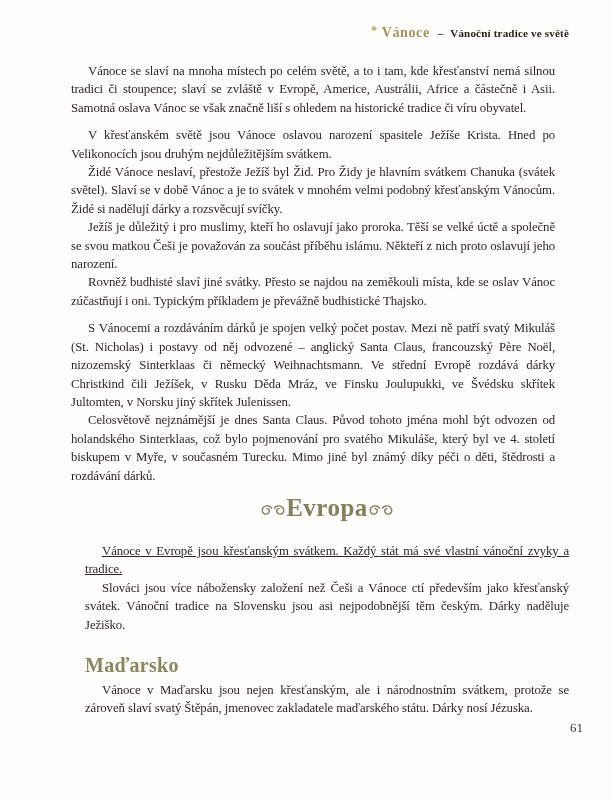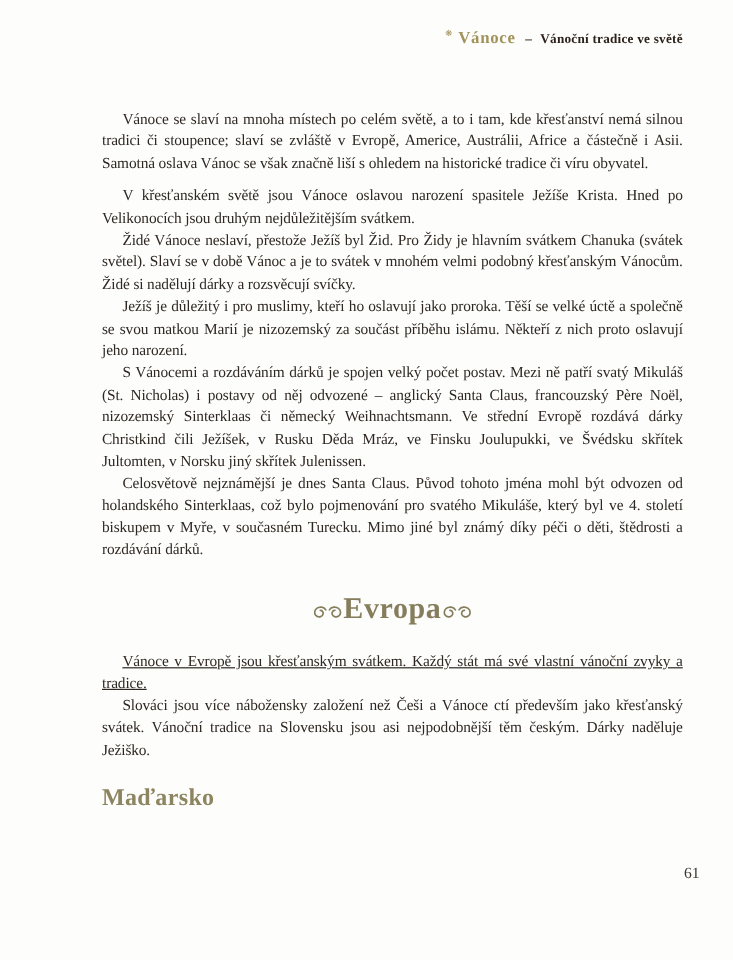--- a/index.html
+++ b/index.html
@@ -41,24 +41,23 @@
     margin: 0 3px 0 4px;
   }
   .rh-chapter {
     font-size: 11px;
     font-weight: bold;
     letter-spacing: 0.2px;
   }
   
   .body-col {
     position: absolute;
-    left: 85px;
+    left: 71px;
     top: 62px;
     width: 484px;
-    margin-top: 28px;
   }
   .para {
     margin: 0;
     font-size: 12.8px;
     line-height: 18.4px;
     text-align: justify;
     text-indent: 17px;
     color: #2f2822;
     letter-spacing: -0.1px;
   }
@@ -106,21 +105,22 @@
     <span class="rh-orn">❋</span>
     <span class="rh-title">Vánoce</span>
     <span class="rh-sep">–</span>
     <span class="rh-chapter">Vánoční tradice ve světě</span>
   </div>
 
   <div class="body-col">
     <p class="para gap-after">Vánoce se slaví na mnoha místech po celém světě, a to i tam, kde křesťanství nemá silnou tradici či stoupence; slaví se zvláště v Evropě, Americe, Austrálii, Africe a částečně i Asii. Samotná oslava Vánoc se však značně liší s ohledem na historické tradice či víru obyvatel.</p>
     <p class="para">V křesťanském světě jsou Vánoce oslavou narození spasitele Ježíše Krista. Hned po Velikonocích jsou druhým nejdůležitějším svátkem.</p>
     <p class="para">Židé Vánoce neslaví, přestože Ježíš byl Žid. Pro Židy je hlavním svátkem Chanuka (svátek světel). Slaví se v době Vánoc a je to svátek v mnohém velmi podobný křesťanským Vánocům. Židé si nadělují dárky a rozsvěcují svíčky.</p>
-    <p class="para">Ježíš je důležitý i pro muslimy, kteří ho oslavují jako proroka. Těší se velké úctě a společně se svou matkou Marií je nizozemský za součást příběhu islámu. Někteří z nich proto oslavují jeho narození.</p>
+    <p class="para">Ježíš je důležitý i pro muslimy, kteří ho oslavují jako proroka. Těší se velké úctě a společně se svou matkou Češi je považován za součást příběhu islámu. Někteří z nich proto oslavují jeho narození.</p>
+    <p class="para gap-after">Rovněž budhisté slaví jiné svátky. Přesto se najdou na zeměkouli místa, kde se oslav Vánoc zúčastňují i oni. Typickým příkladem je převážně budhistické Thajsko.</p>
     <p class="para">S Vánocemi a rozdáváním dárků je spojen velký počet postav. Mezi ně patří svatý Mikuláš (St. Nicholas) i postavy od něj odvozené – anglický Santa Claus, francouzský Père Noël, nizozemský Sinterklaas či německý Weihnachtsmann. Ve střední Evropě rozdává dárky Christkind čili Ježíšek, v Rusku Děda Mráz, ve Finsku Joulupukki, ve Švédsku skřítek Jultomten, v Norsku jiný skřítek Julenissen.</p>
     <p class="para">Celosvětově nejznámější je dnes Santa Claus. Původ tohoto jména mohl být odvozen od holandského Sinterklaas, což bylo pojmenování pro svatého Mikuláše, který byl ve 4. století biskupem v Myře, v současném Turecku. Mimo jiné byl známý díky péči o děti, štědrosti a rozdávání dárků.</p>
   </div>
 
   <div class="section-block">
     <h1 class="chapter-head">
       <svg class="scroll-orn" width="26" height="12" viewBox="0 0 26 12" fill="none" stroke="#857d5c" stroke-width="1.4" stroke-linecap="round">
         <path d="M11.5 4.2 C10 1.6 6.2 1.2 3.9 3 C1.6 4.9 1.7 8.3 4 9.6 C6 10.7 8.6 9.8 9.2 7.8 C9.7 6.1 8.5 4.5 6.9 4.6"></path>
         <path d="M14.5 4.2 C16 1.6 19.8 1.2 22.1 3 C24.4 4.9 24.3 8.3 22 9.6 C20 10.7 17.4 9.8 16.8 7.8 C16.3 6.1 17.5 4.5 19.1 4.6"></path>
       </svg>
@@ -128,17 +128,18 @@
       <svg class="scroll-orn" width="26" height="12" viewBox="0 0 26 12" fill="none" stroke="#857d5c" stroke-width="1.4" stroke-linecap="round">
         <path d="M11.5 4.2 C10 1.6 6.2 1.2 3.9 3 C1.6 4.9 1.7 8.3 4 9.6 C6 10.7 8.6 9.8 9.2 7.8 C9.7 6.1 8.5 4.5 6.9 4.6"></path>
         <path d="M14.5 4.2 C16 1.6 19.8 1.2 22.1 3 C24.4 4.9 24.3 8.3 22 9.6 C20 10.7 17.4 9.8 16.8 7.8 C16.3 6.1 17.5 4.5 19.1 4.6"></path>
       </svg>
     </h1>
     <p class="para intro">Vánoce v Evropě jsou křesťanským svátkem. Každý stát má své vlastní vánoční zvyky a tradice.</p>
 
     <p class="para">Slováci jsou více nábožensky založení než Češi a Vánoce ctí především jako křesťanský svátek. Vánoční tradice na Slovensku jsou asi nejpodobnější těm českým. Dárky naděluje Ježiško.</p>
 
     <h2 class="sub-head">Maďarsko</h2>
+    <p class="para">Vánoce v Maďarsku jsou nejen křesťanským, ale i národnostním svátkem, protože se zároveň slaví svatý Štěpán, jmenovec zakladatele maďarského státu. Dárky nosí Jézuska.</p>
   </div>
 
   <div class="page-number">61</div>
 
 </div>
 
 </body></html>

